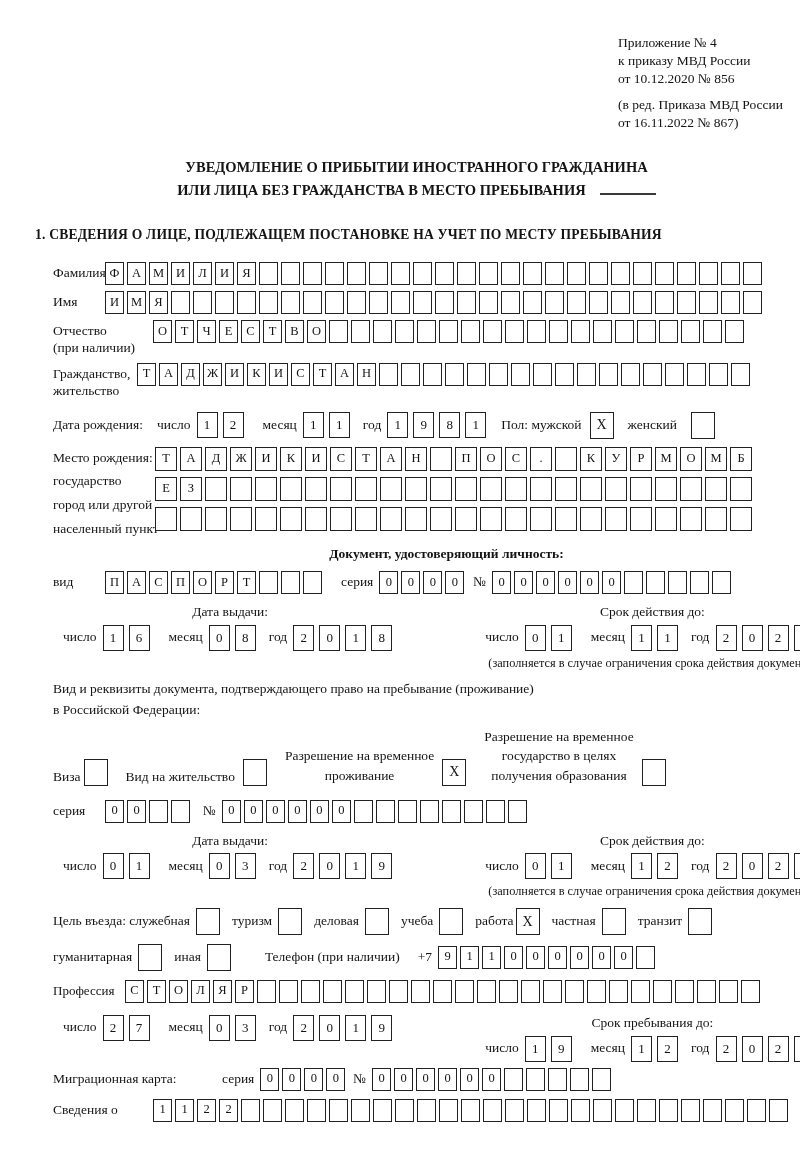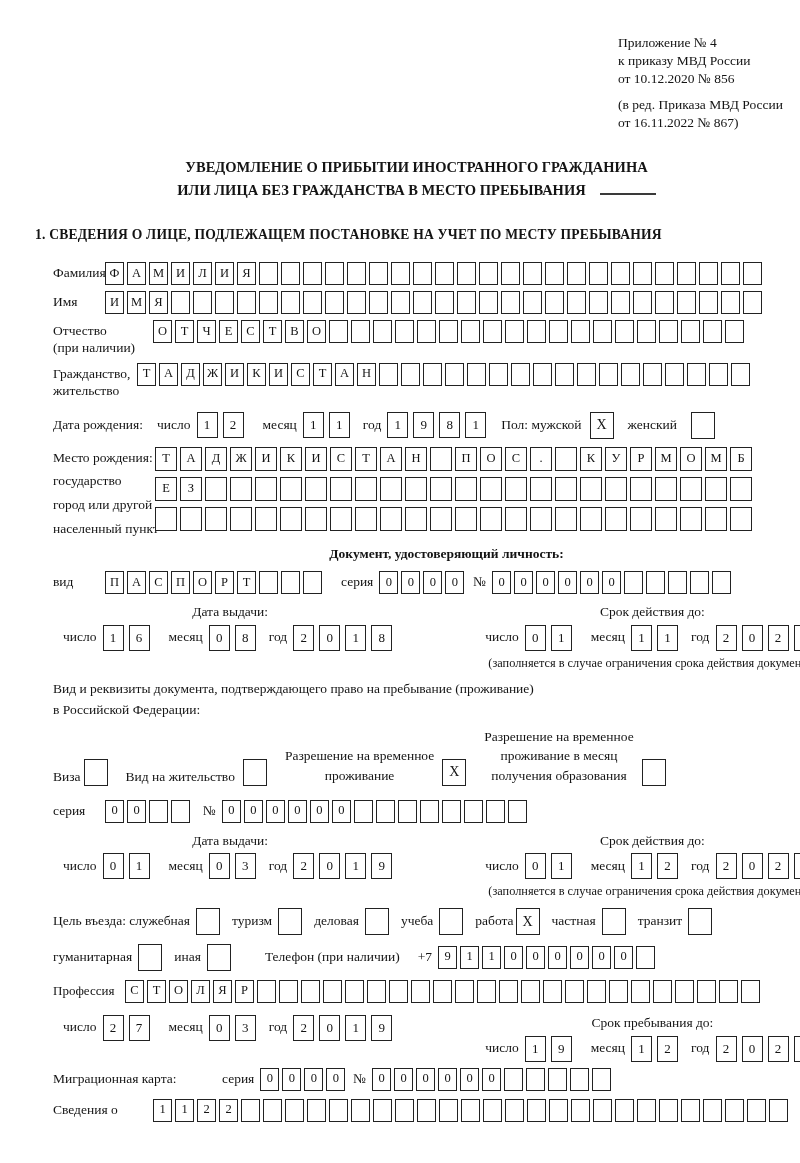--- a/index.html
+++ b/index.html
@@ -445,21 +445,21 @@
     <span class="cb" style="margin-left:3px;"></span>
     <span class="lbl rvp-gap">Вид на жительство</span>
     <span class="cb ml16"></span>
     <div class="multi rvp-gap">
       <div>Разрешение на временное</div>
       <div>проживание</div>
     </div>
     <span class="cb">X</span>
     <div class="multi rvp-gap">
       <div>Разрешение на временное</div>
-      <div>проживание в месяц</div>
+      <div>государство в целях</div>
       <div>получения образования</div>
     </div>
     <span class="cb"></span>
   </div>
 
   <div class="inline-row" style="margin-top:4px;">
     <span class="lbl w52">серия</span>
     <span class="cells">
         <span class="cell">0</span>
         <span class="cell">0</span>

